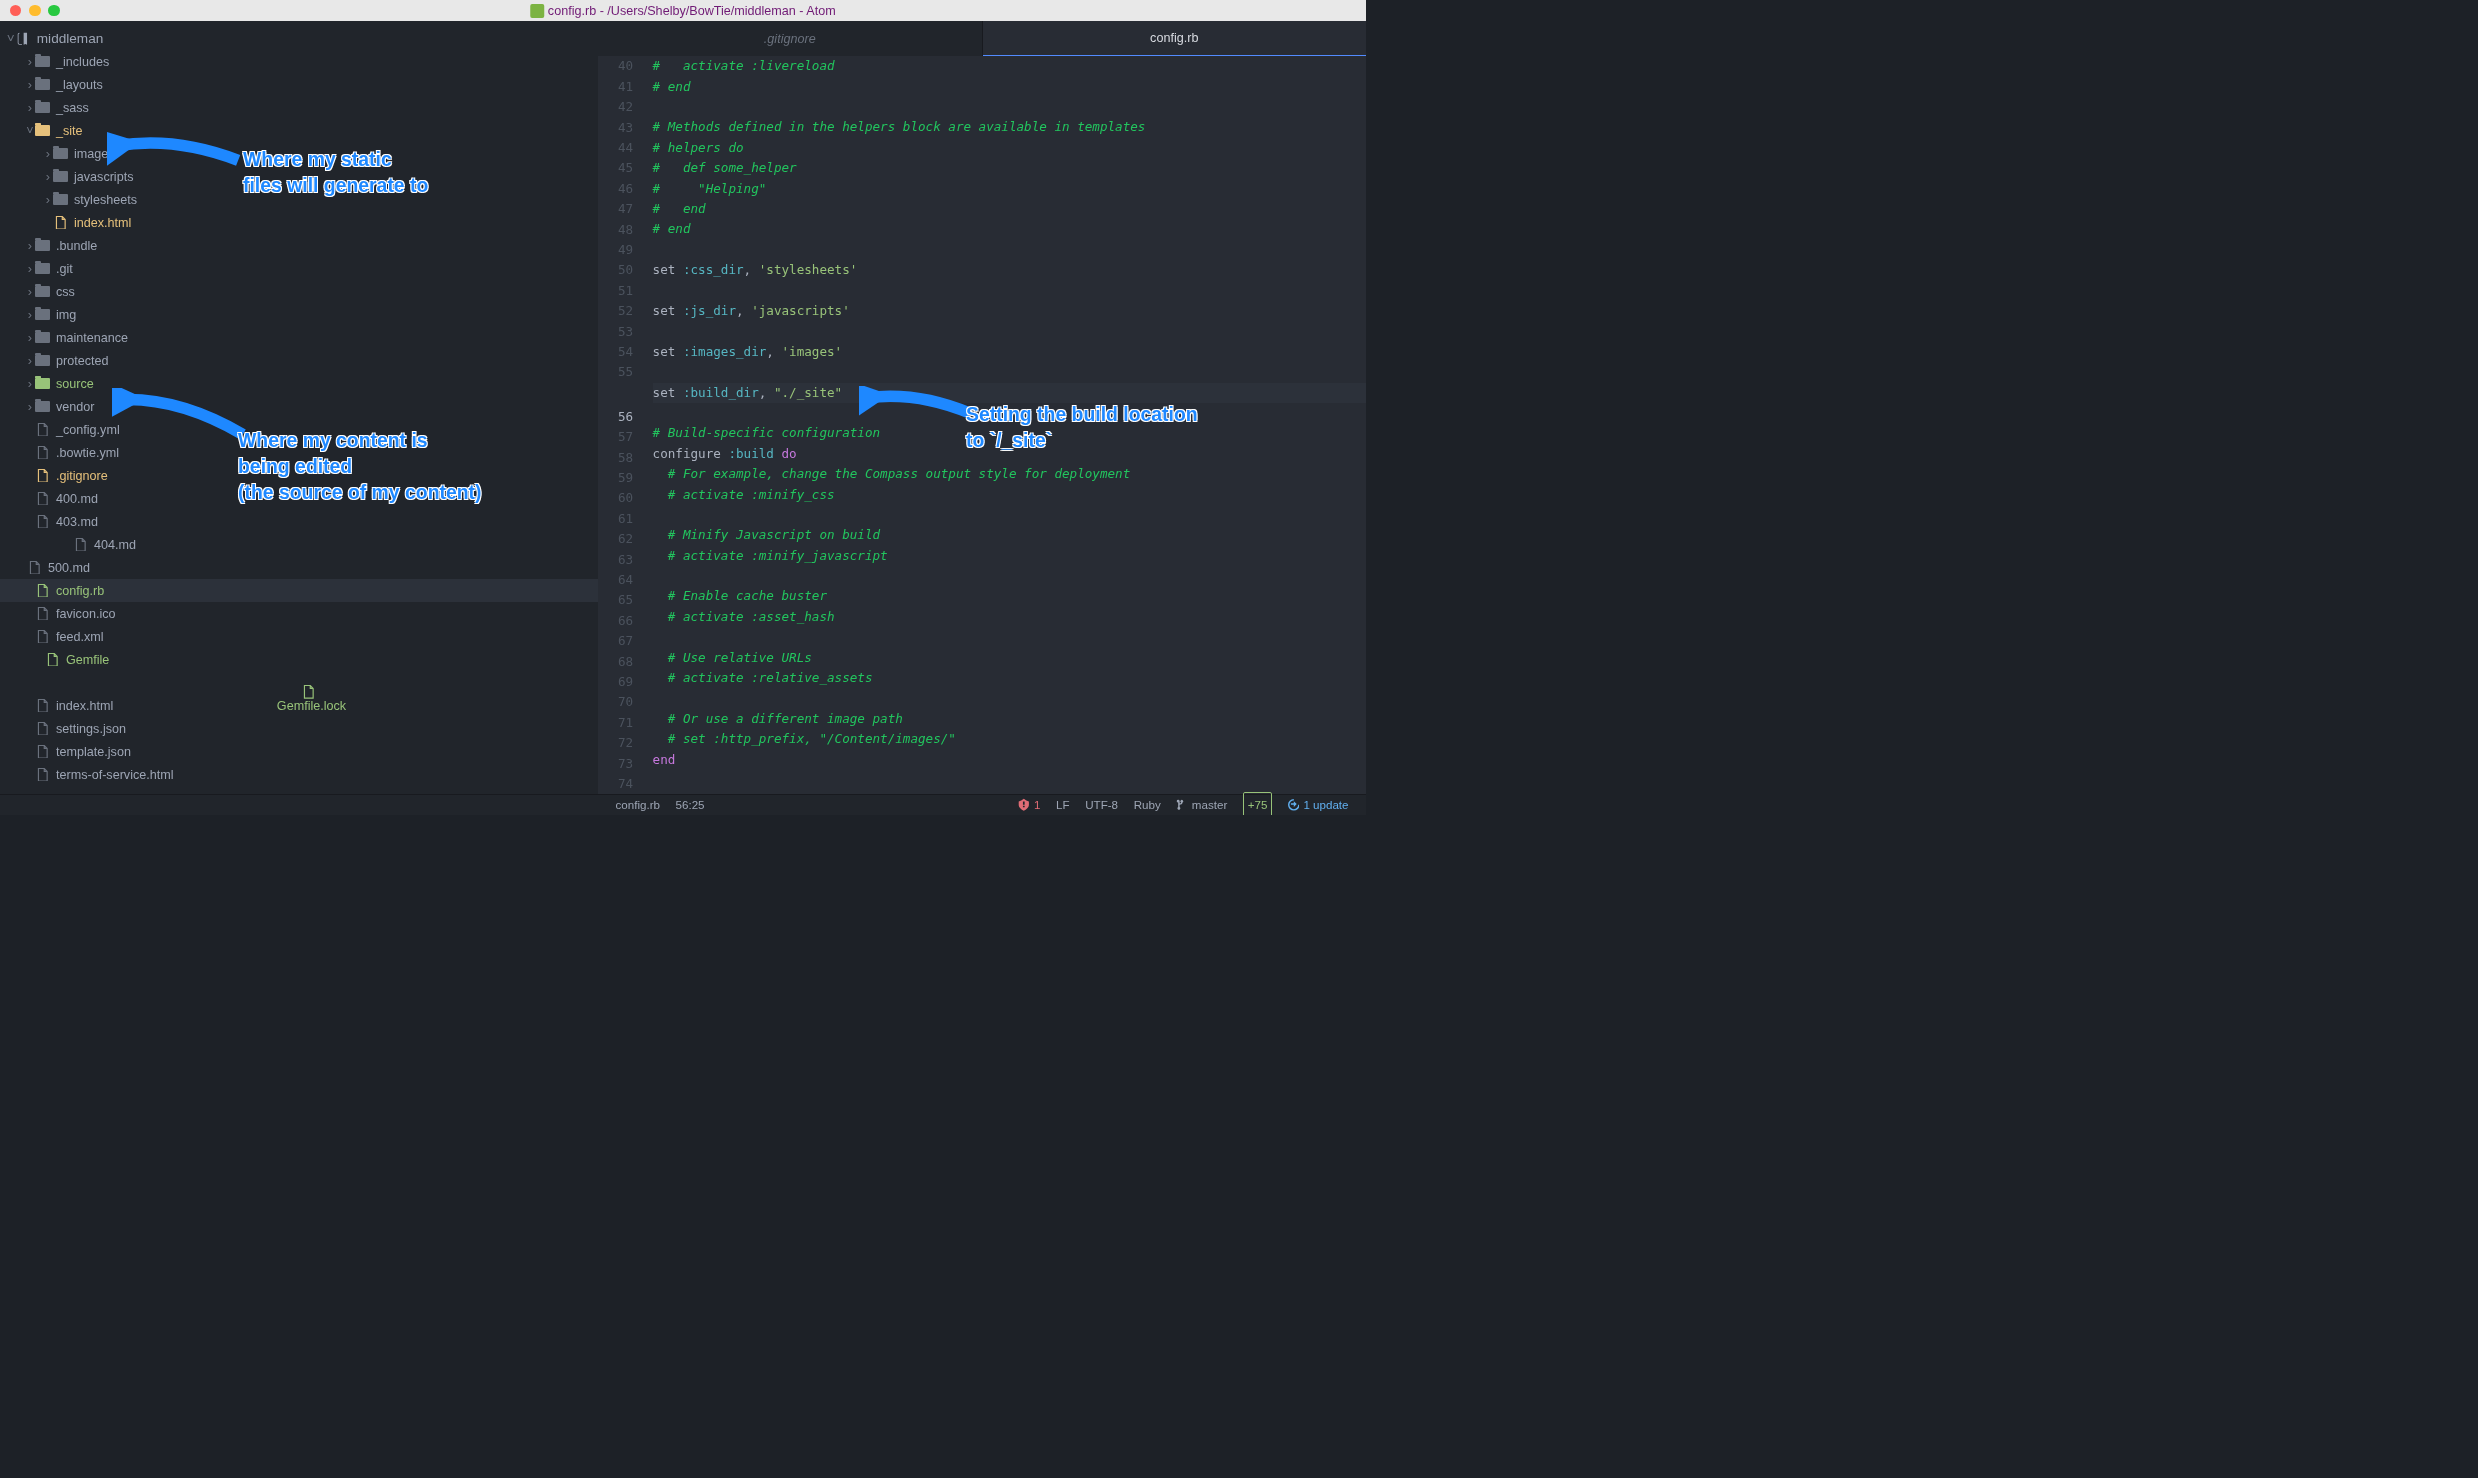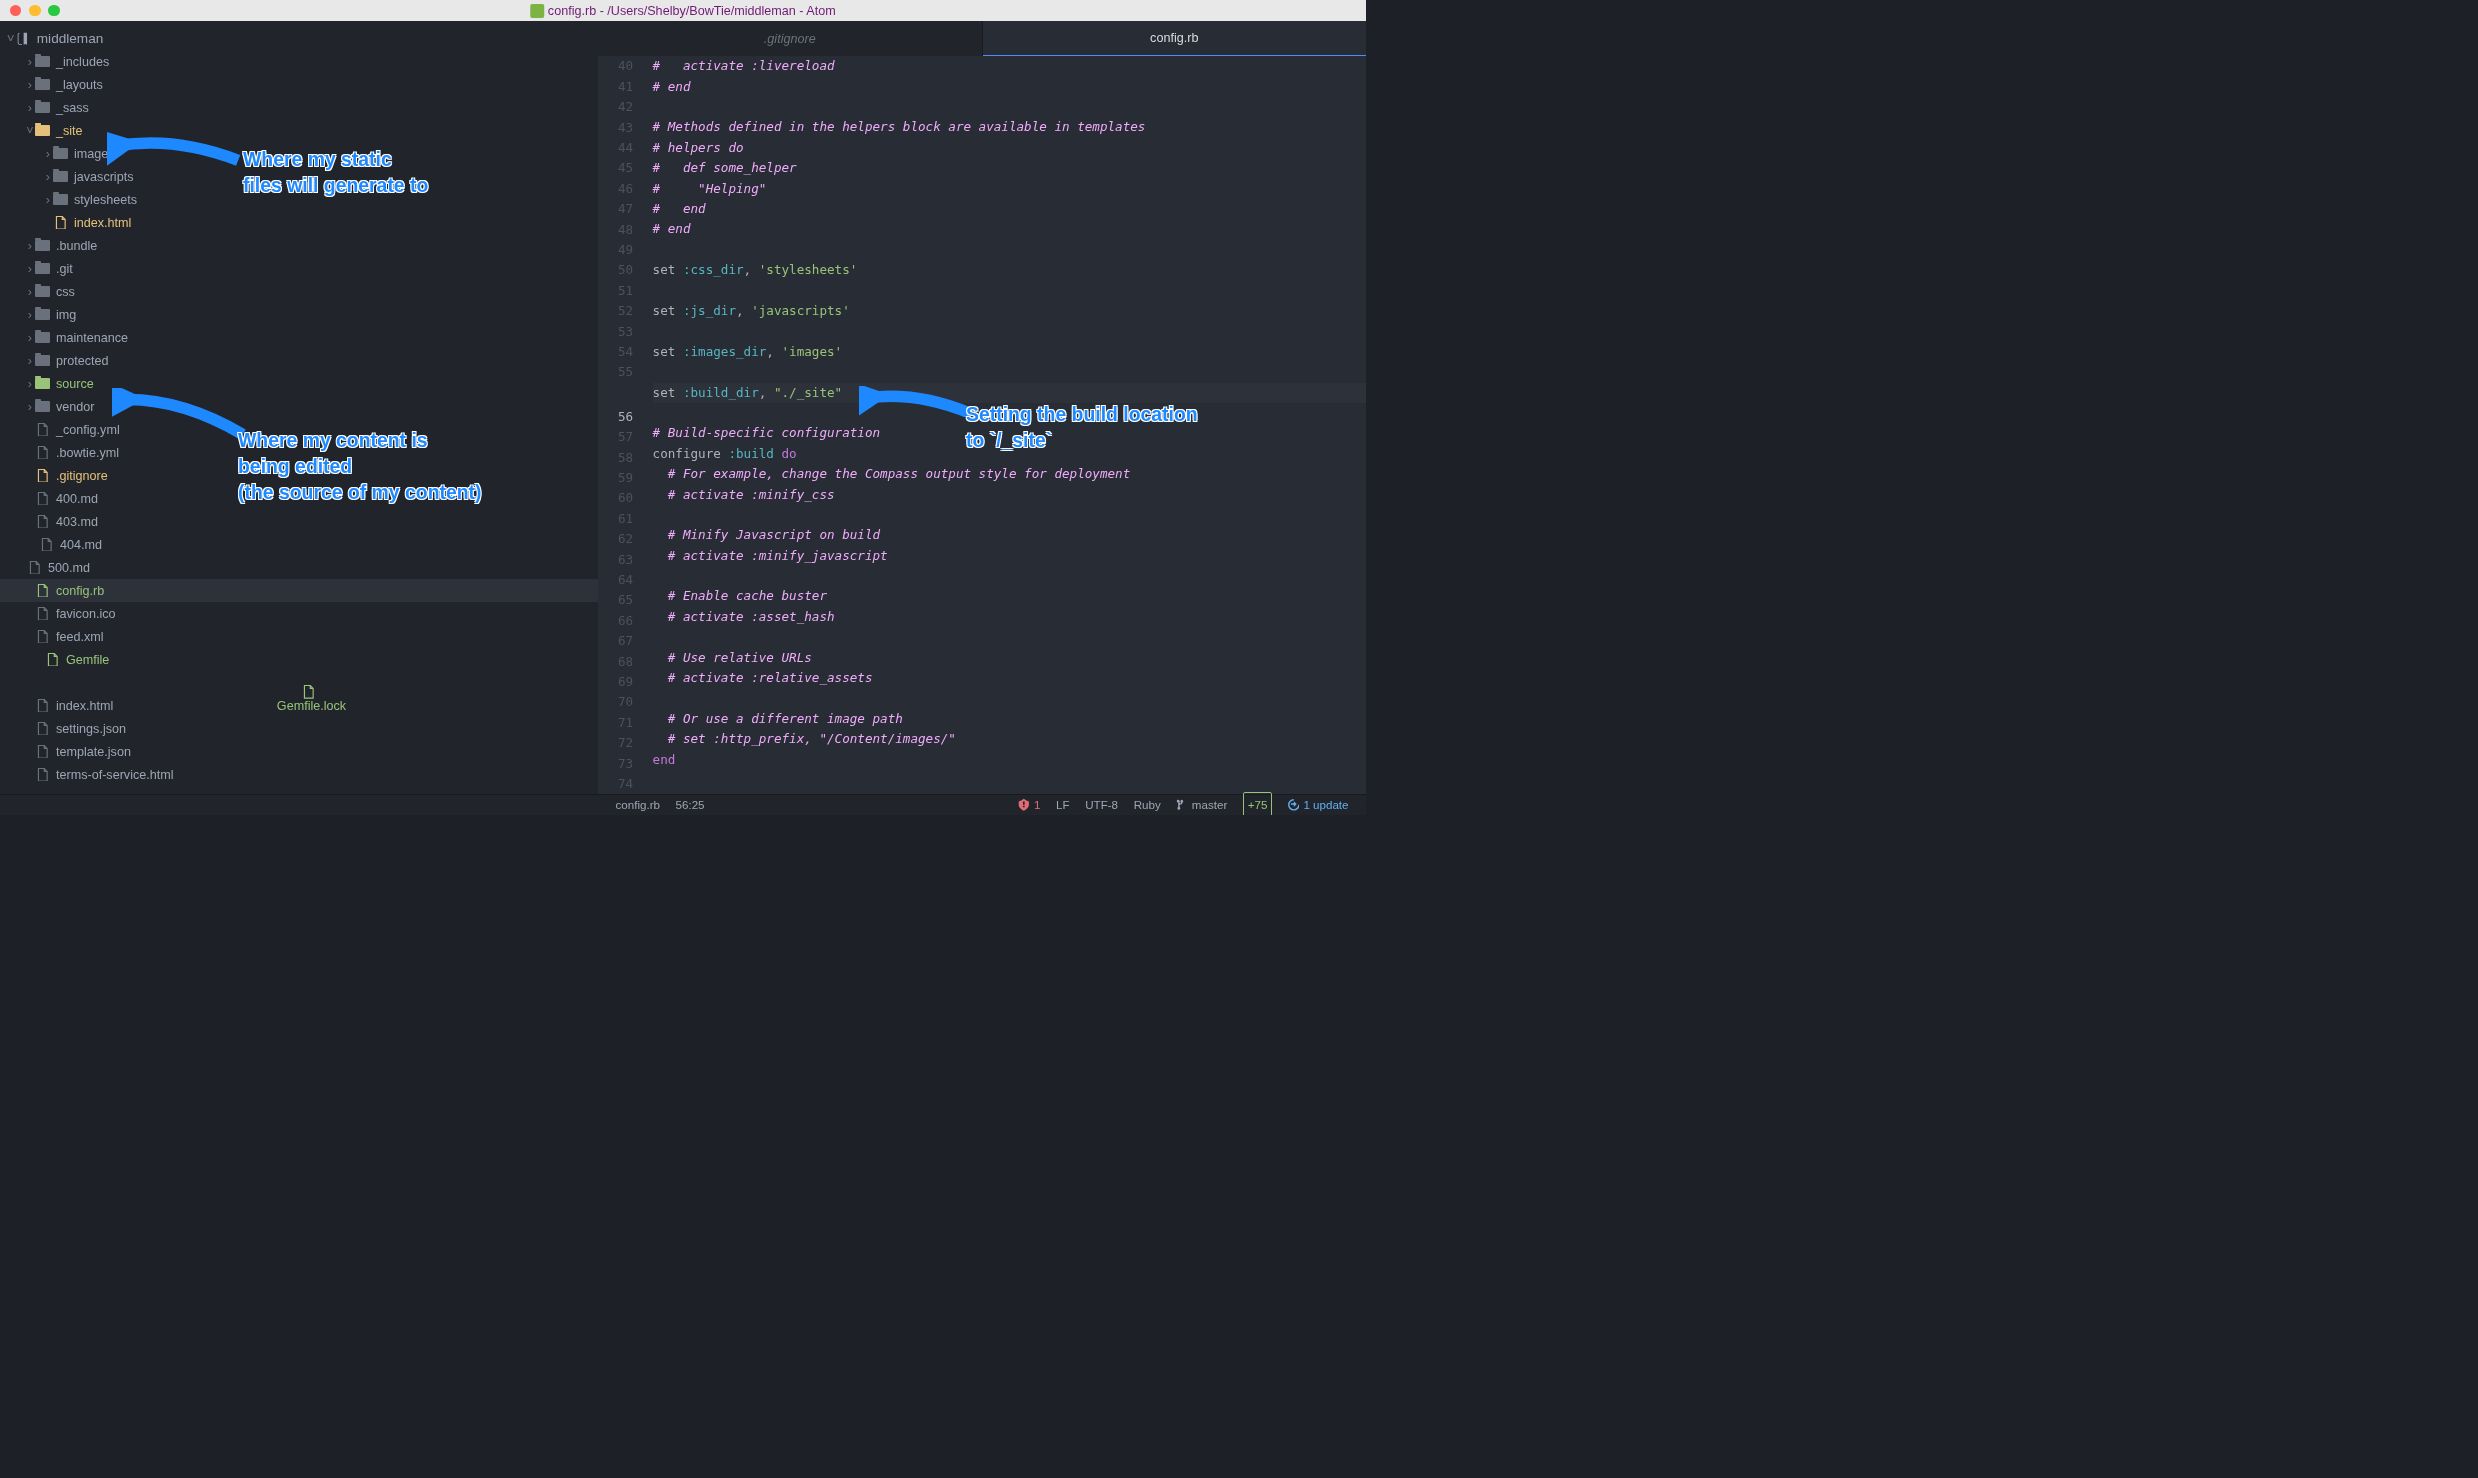--- a/index.html
+++ b/index.html
@@ -31,21 +31,21 @@
 
 .editor { flex:1; background:#282c34; display:flex; flex-direction:column; min-width:0;}
 .tabs { height:35px; background:#21252b; display:flex; }
 .tab { flex:1; display:flex; align-items:center; justify-content:center; color:#6a717d; font-style:italic; border-right:1px solid #181a1f; cursor:pointer; font-size:12.6px;}
 .tab.active { background:#282c34; color:#d7dae0; font-style:normal; border-bottom:1.9px solid #528bff; border-right:none;}
 .codearea { flex:1; display:flex; font-family: Menlo, Consolas, monospace; font-size:12.6px; line-height:20.4px; overflow:hidden;}
 .gutter { width:43px; text-align:right; color:#4b525d; padding-right:7.8px; background:#282c34; user-select:none;}
 .gutter .ln.current { color:#abb2bf;margin-top:24px; }
 .codeview { flex:1; padding-left:11.6px; color:#abb2bf; white-space:pre; }
 .codeview .ln-row { height:20.4px; }
-.tok-comment { color:#f0abfc; font-style:italic; }
+.tok-comment { color:#22c55e; font-style:italic; }
 .tok-kw { color:#c678dd; }
 .tok-sym { color:#56b6c2; }
 .tok-str { color:#98c379; }
 .tok-fn { color:#abb2bf; }
 .line-current { background:#2c313a; }
 
 
 .statusbar { height:21.3px; background:#21252b; display:flex; align-items:center; color:#9da5b4; font-size:11.6px; padding:0 9.7px; border-top:1px solid #181a1f;}
 .statusbar .spacer { flex:1; }
 .statusbar .seg { padding:0 7.8px; display:flex; align-items:center; gap:3.9px;}
@@ -241,21 +241,21 @@
         </div>
         <div class="tree-row" style="padding-left: 25px;">
           <span class="arrow">&nbsp;</span>
           <span class="icon" style="color: rgb(106, 113, 125);">
             <svg width="11.6" height="13.6" viewBox="0 0 12 14">
               <path fill="none" stroke="#6a717d" stroke-width="1.2" d="M1.5 0.5h6l3 3v10h-9z M7.5 0.5v3h3"></path>
             </svg>
           </span>
           <span>403.md</span>
         </div>
-        <div class="tree-row" style="padding-left: 29px;">
+        <div class="tree-row" style="padding-left: 29px; margin-left: 34px;">
           <span class="arrow">&nbsp;</span>
           <span class="icon" style="color: rgb(106, 113, 125);">
             <svg width="11.6" height="13.6" viewBox="0 0 12 14">
               <path fill="none" stroke="#6a717d" stroke-width="1.2" d="M1.5 0.5h6l3 3v10h-9z M7.5 0.5v3h3"></path>
             </svg>
           </span>
           <span>404.md</span>
         </div>
         <div class="tree-row" style="padding-left: 17px;">
           <span class="arrow">&nbsp;</span>

